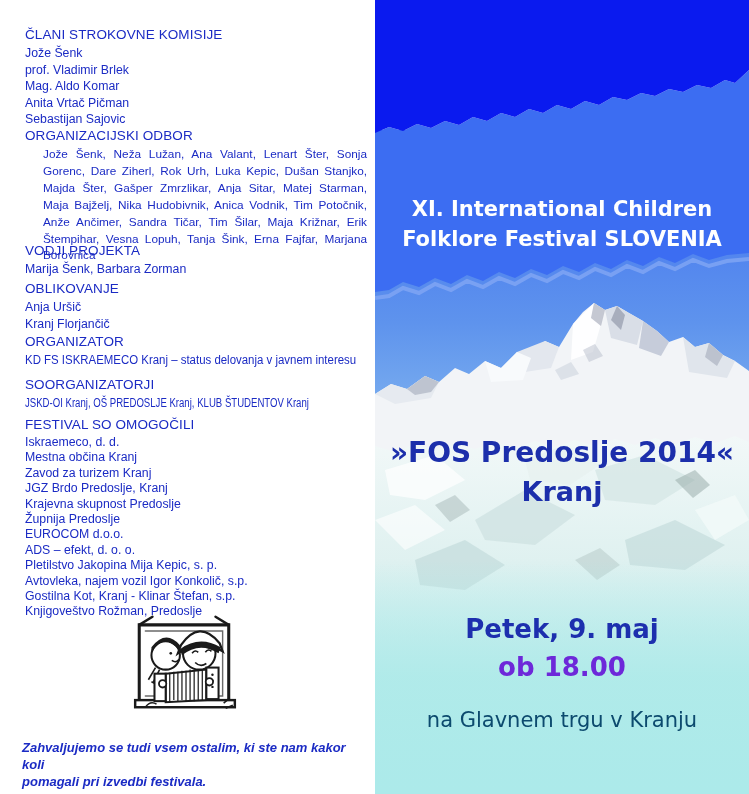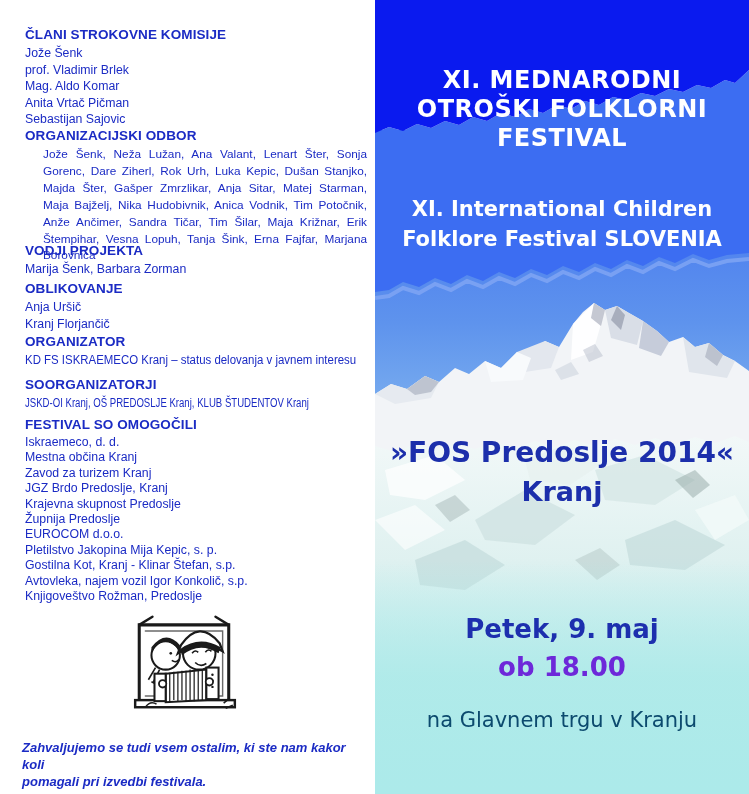--- a/index.html
+++ b/index.html
@@ -6,21 +6,21 @@
   body{
     width:749px;height:794px;position:relative;overflow:hidden;
     background:#ffffff;
     font-family:"Liberation Sans",sans-serif;
   }
   .sheet{position:absolute;left:0;top:0;width:749px;height:794px;}
 
   
   .sec{position:absolute;left:25px;width:324px;color:#1b2bc4;}
   .sec h3{
-    margin:0 0 3px 0;font-size:13.5px;font-weight:bold;
+    margin:0 0 3px 0;font-size:13.5px;font-weight:normal;
     letter-spacing:0.1px;color:#1b2bc4;
   }
   .ln{font-size:12.3px;line-height:16.5px;white-space:nowrap;}
   .para{
     font-size:11.8px;line-height:16.9px;text-align:justify;
     width:324px;
     margin-left:18px;
   }
   .list .ln{line-height:15.4px;}
   .fit-mid{transform:scaleX(.93);transform-origin:0 50%;}
@@ -91,23 +91,24 @@
 
   <section class="sec list" style="top:417px">
     <h3>FESTIVAL SO OMOGOČILI</h3>
     <div class="ln">Iskraemeco, d. d.</div>
     <div class="ln">Mestna občina Kranj</div>
     <div class="ln">Zavod za turizem Kranj</div>
     <div class="ln">JGZ Brdo Predoslje, Kranj</div>
     <div class="ln">Krajevna skupnost Predoslje</div>
     <div class="ln">Župnija Predoslje</div>
     <div class="ln">EUROCOM d.o.o.</div>
+    <div class="ln">ADS – efekt, d. o. o.</div>
     <div class="ln">Pletilstvo Jakopina Mija Kepic, s. p.</div>
+    <div class="ln">Avtovleka, najem vozil Igor Konkolič, s.p.</div>
     <div class="ln">Gostilna Kot, Kranj - Klinar Štefan, s.p.</div>
-    <div class="ln">Avtovleka, najem vozil Igor Konkolič, s.p.</div>
     <div class="ln">Knjigoveštvo Rožman, Predoslje</div>
   </section>
 
   <svg class="illu" viewBox="0 0 118 103">
     <g stroke="#1a1a1a" fill="none" stroke-linecap="round">
       <path d="M14,14 H102 V90 H14 Z" fill="#ffffff" stroke-width="3"></path>
       <path d="M20,20 H96 V84 H20" stroke-width="1.4" opacity=".65"></path>
       <path d="M14,14 L27,6 M102,14 L89,6" stroke-width="2.4"></path>
       <rect x="10" y="88" width="98" height="7" fill="#ffffff" stroke-width="2.4"></rect>
     </g>
@@ -204,25 +205,20 @@
       </g>
 
       <g>
         <path fill="#3c6df2" d="M0,133 L14,127 L28,131 L42,124 L56,128 L70,121 L84,125 L98,117 L112,121 L126,113 L140,117 L154,109 L168,113 L182,105 L196,109 L210,101 L224,105 L238,97 L252,100 L266,93 L280,96 L294,89 L308,92 L322,85 L336,88 L350,80 L360,83 L374,70 L374,253 L352,255 L334,260 L318,254 L300,263 L284,257 L268,266 L252,260 L236,269 L220,263 L204,272 L188,266 L172,275 L156,269 L140,278 L124,272 L108,281 L92,275 L76,284 L60,278 L44,287 L28,282 L14,290 L0,292 Z"></path>
         <path fill="none" stroke="#7fa5f3" stroke-width="4" opacity=".85" d="M374,259 L352,261 L334,266 L318,260 L300,269 L284,263 L268,272 L252,266 L236,275 L220,269 L204,278 L188,272 L172,281 L156,275 L140,284 L124,278 L108,287 L92,281 L76,290 L60,284 L44,293 L28,288 L14,296 L0,298"></path>
       </g>
 
       <path fill="#0a1aef" d="M0,0 H374 V70 L360,83 L350,80 L336,88 L322,85 L308,92 L294,89 L280,96 L266,93 L252,100 L238,97 L224,105 L210,101 L196,109 L182,105 L168,113 L154,109 L140,117 L126,113 L112,121 L98,117 L84,125 L70,121 L56,128 L42,124 L28,131 L14,127 L0,133 Z"></path>
     </svg>
 
-    <div class="ptxt title-sl">
-      <div>XI. MEDNARODNI</div>
-      <div>OTROŠKI FOLKLORNI</div>
-      <div>FESTIVAL</div>
-    </div>
 
     <div class="ptxt title-en">
       <div>XI. International Children</div>
       <div>Folklore Festival SLOVENIA</div>
     </div>
 
     <div class="ptxt event-name">»FOS Predoslje 2014«</div>
     <div class="ptxt event-city">Kranj</div>
 
     <div class="ptxt when1">Petek, 9. maj</div>

